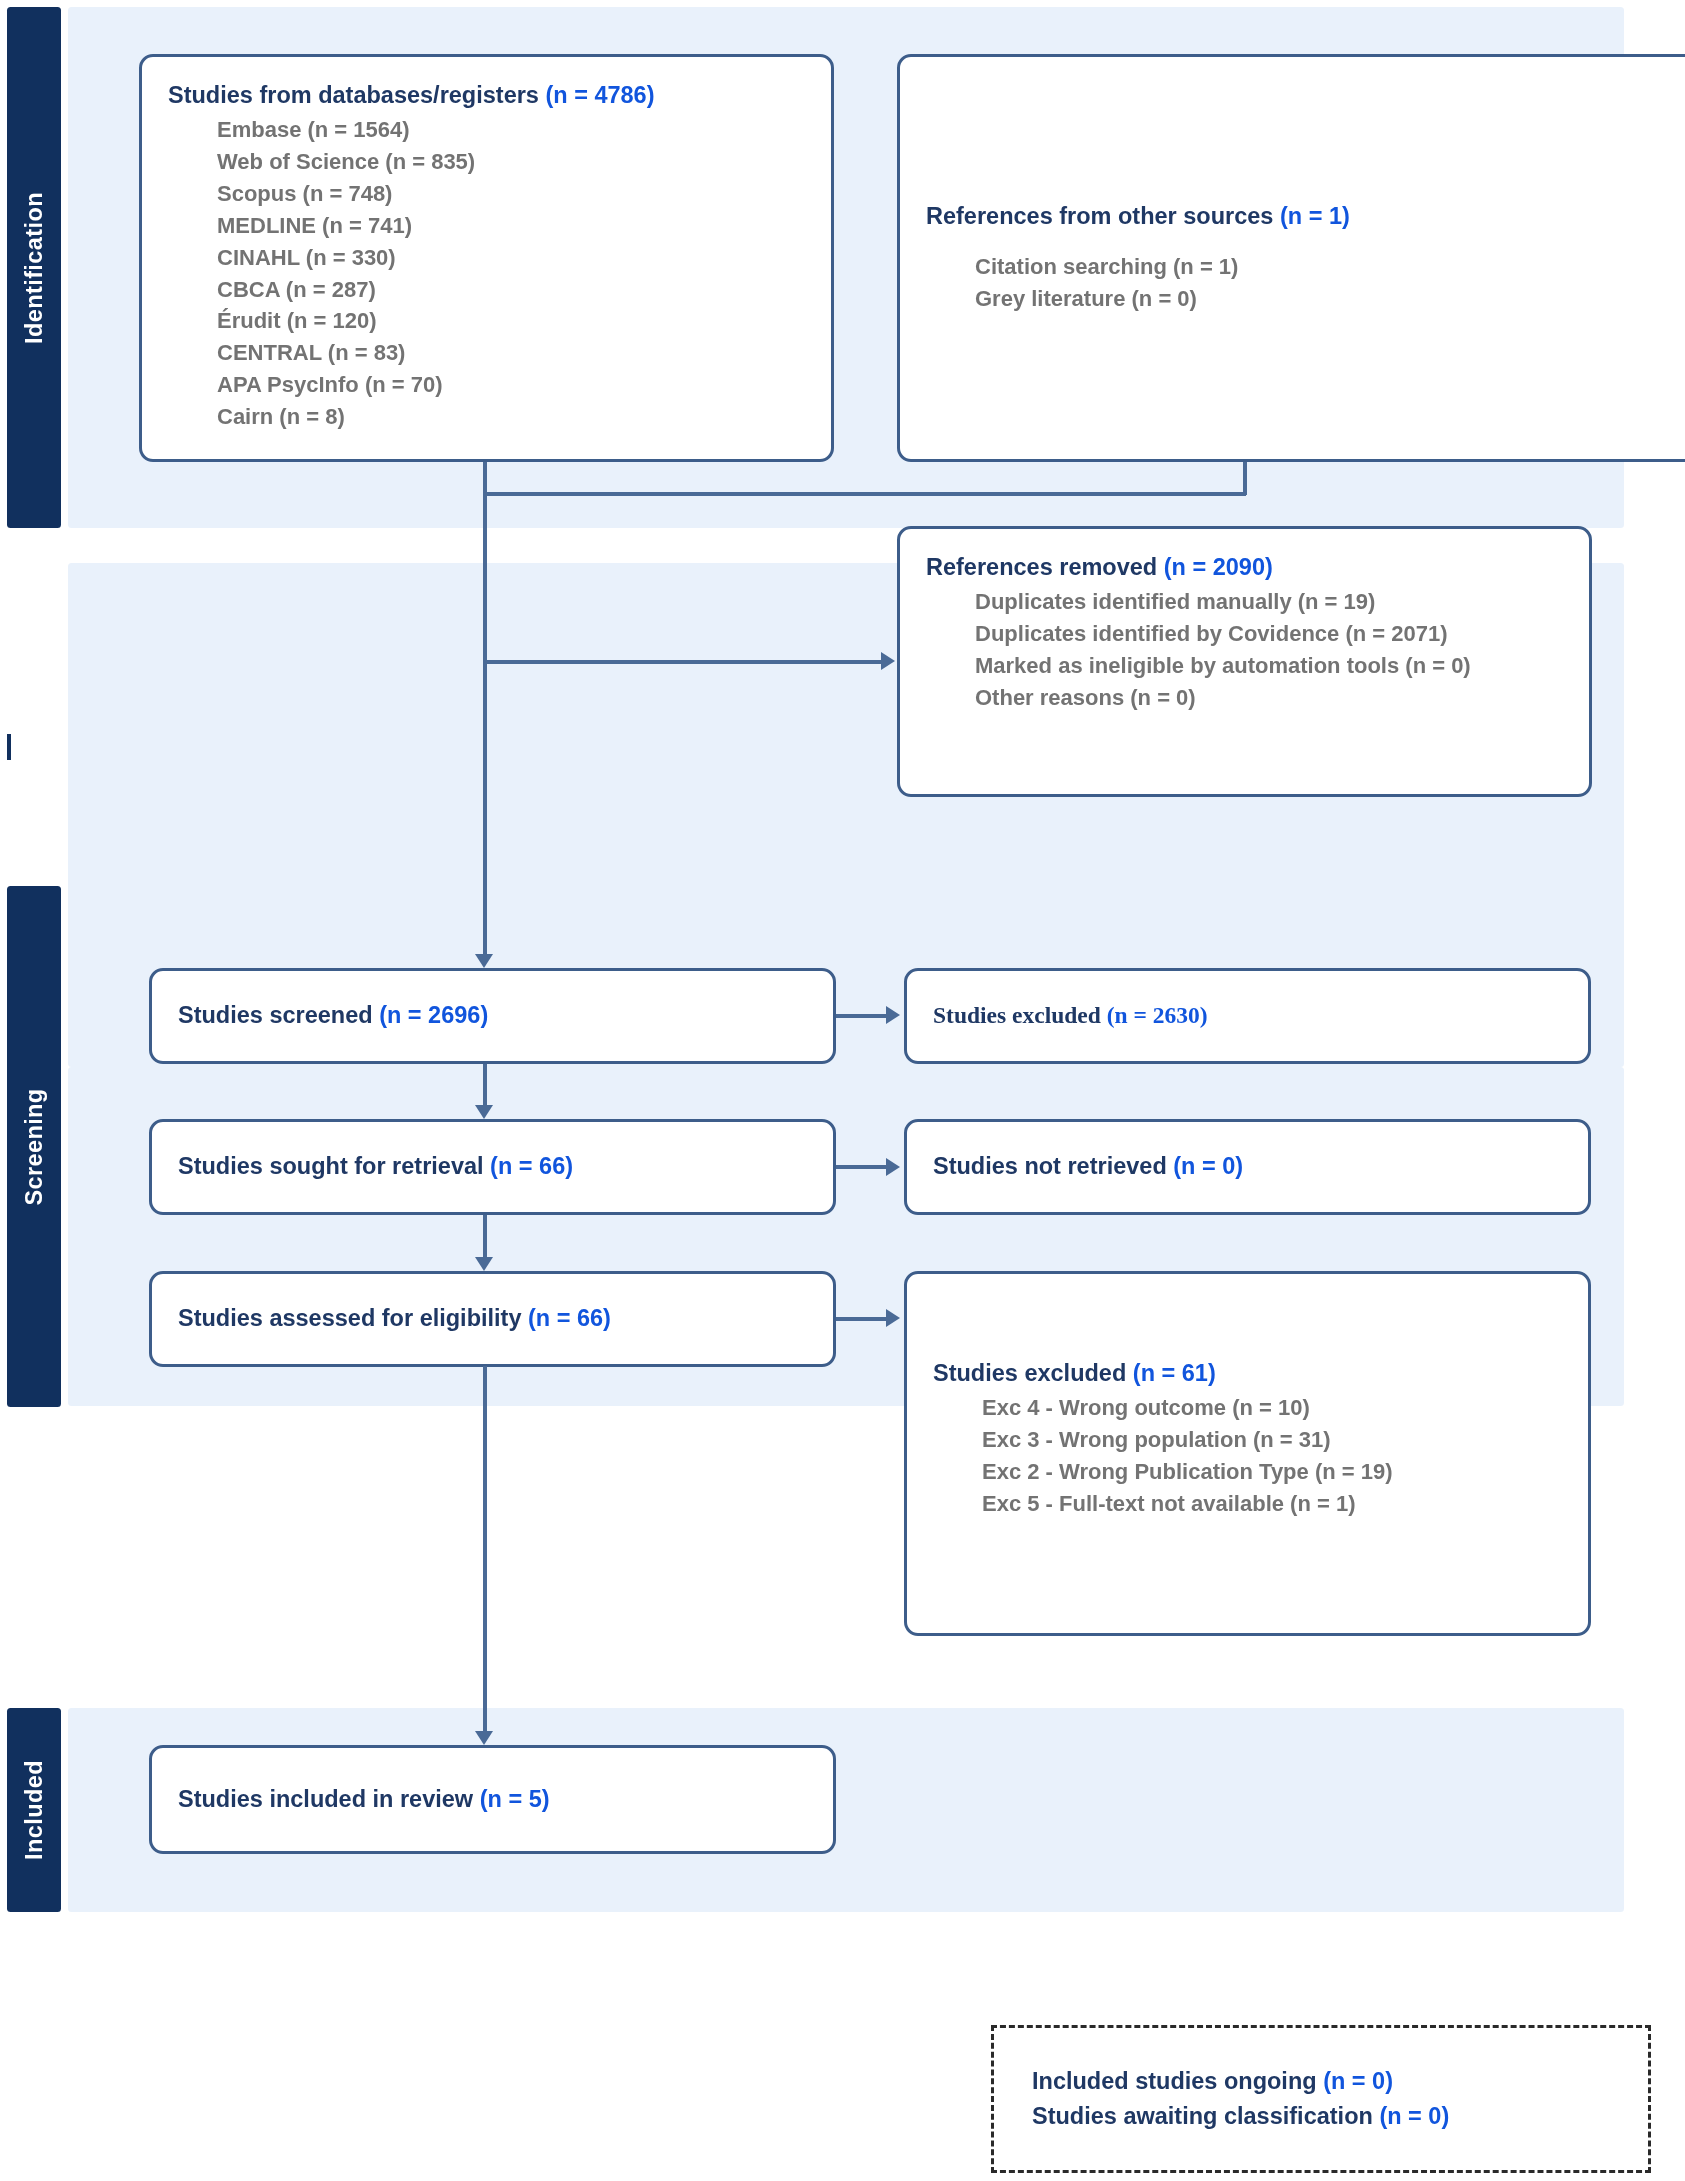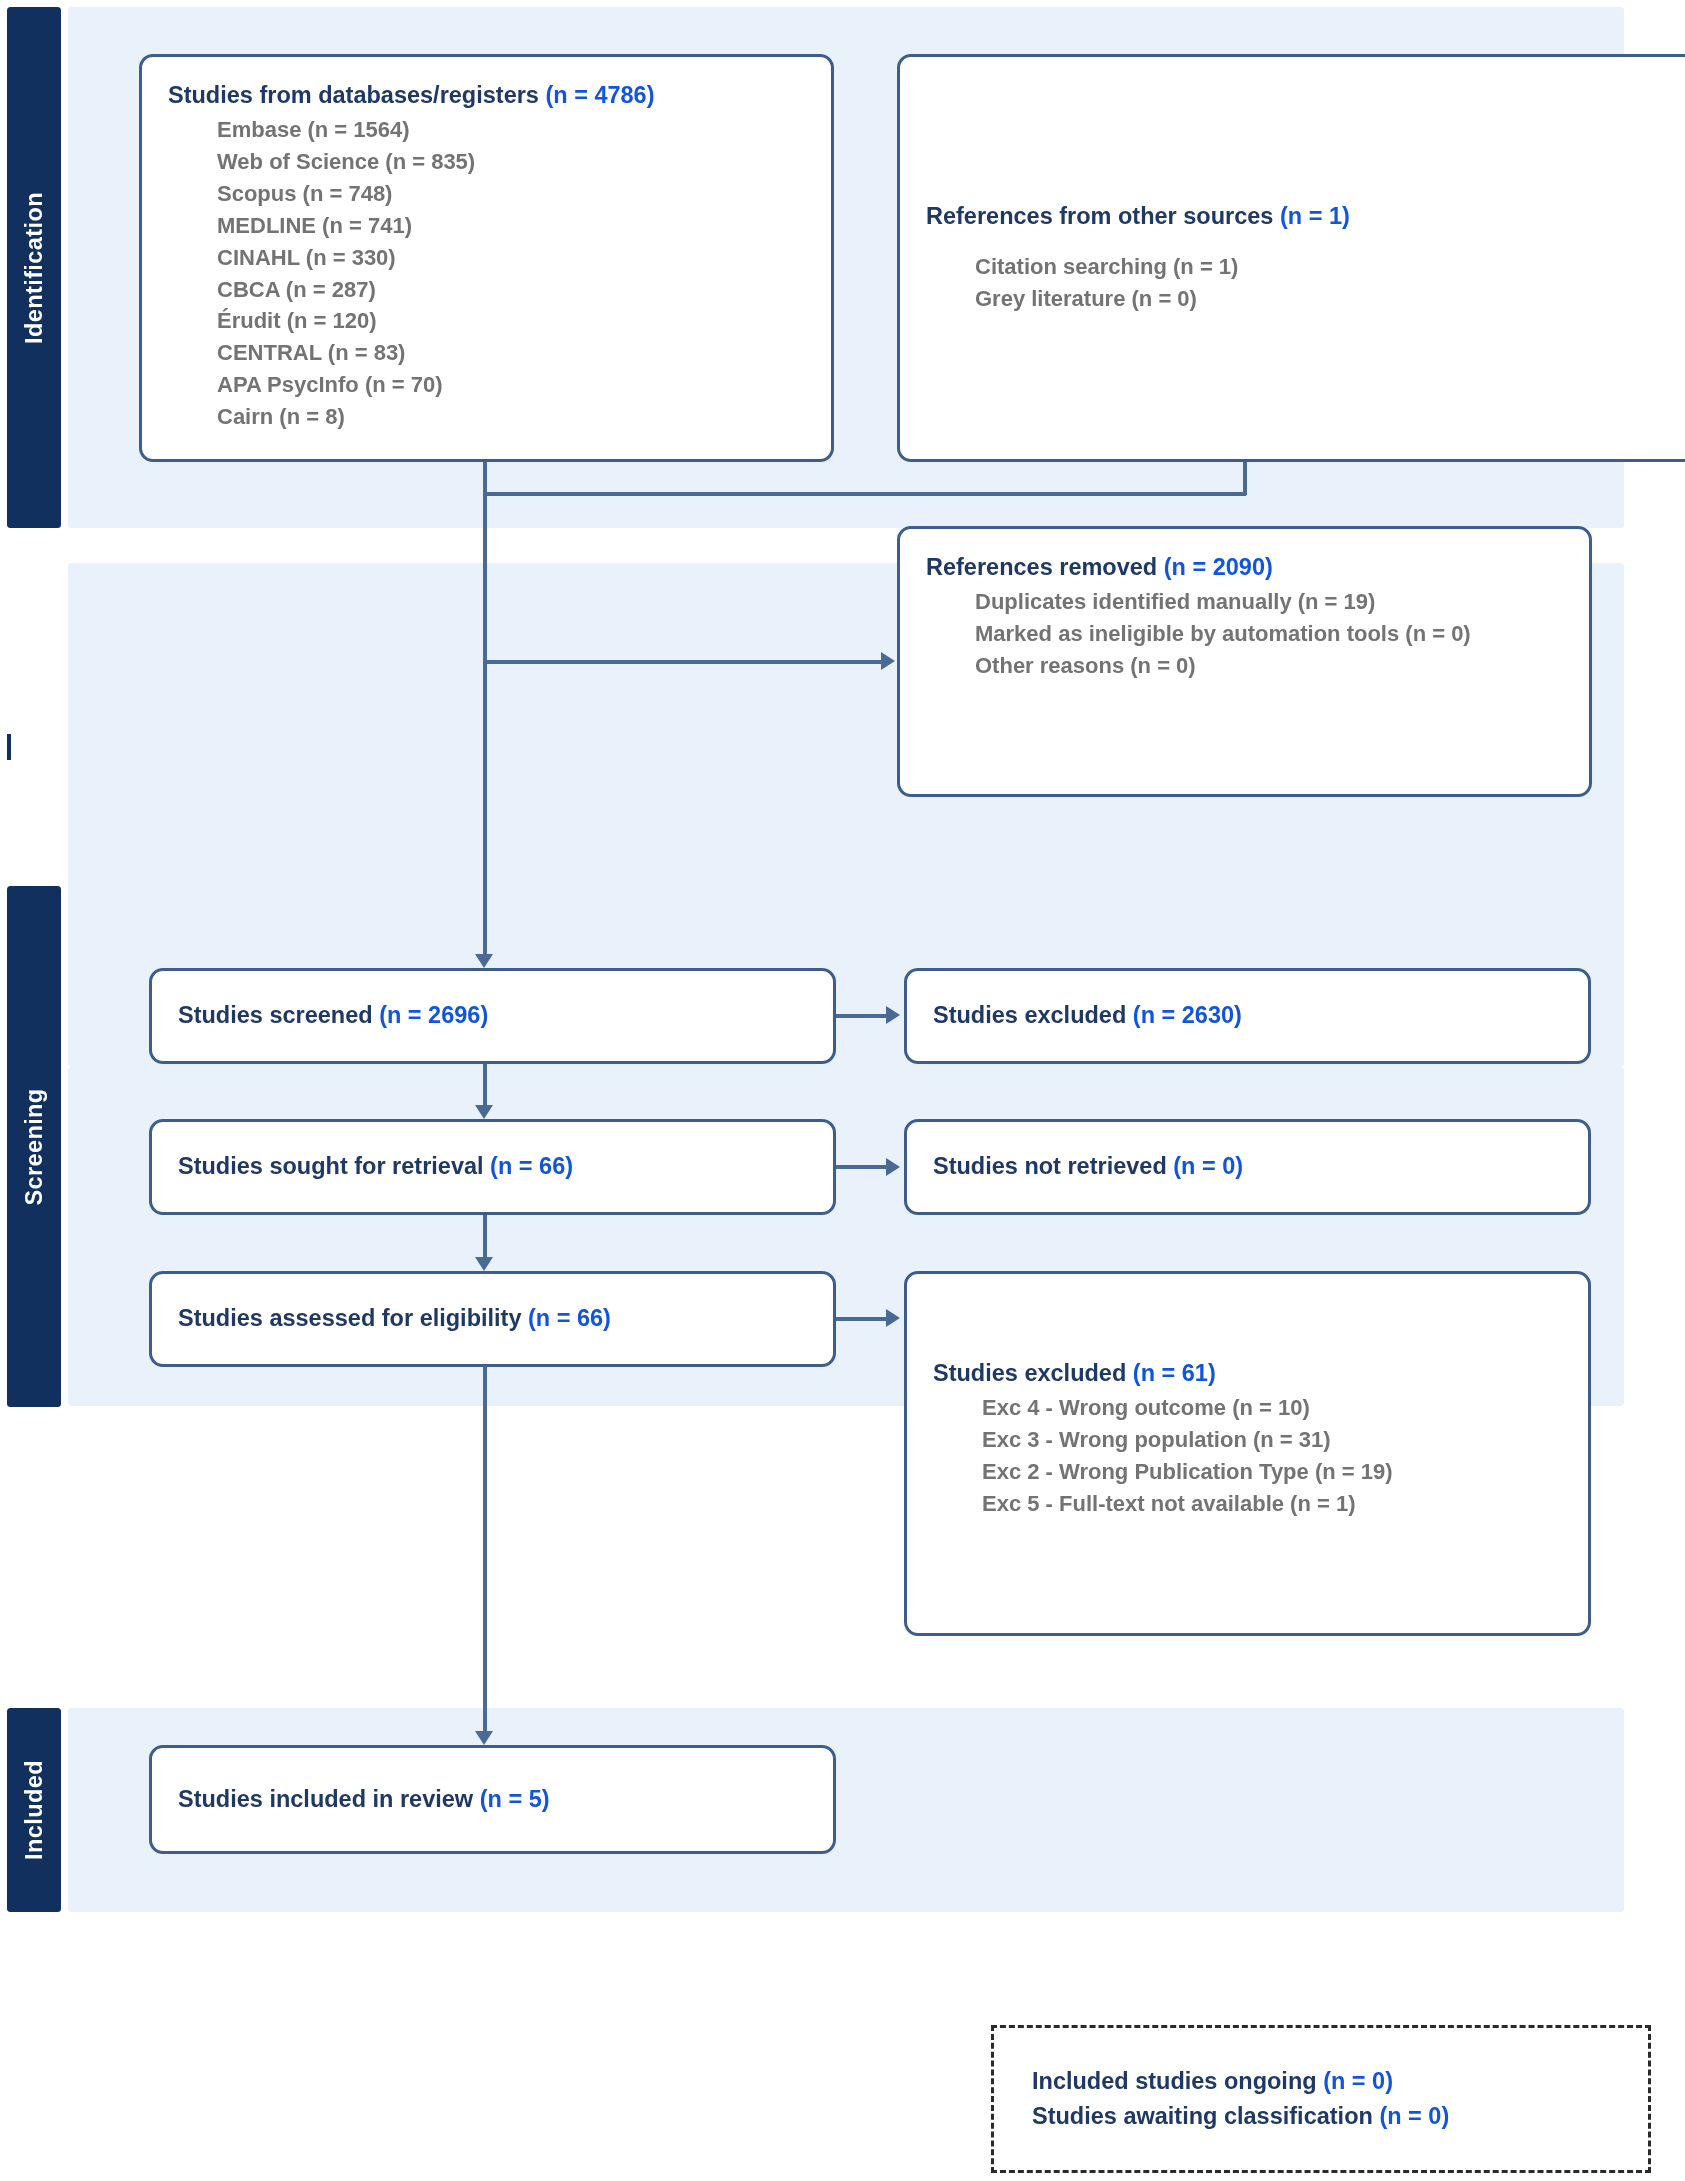--- a/index.html
+++ b/index.html
@@ -152,20 +152,21 @@
     </ul>
   </div>
 
   <div class="box" style="left:897px; top:526px; width:695px; height:271px;">
     <div class="box-title">
       <span>References removed</span>
       <span class="num">(n = 2090)</span>
     </div>
     <ul class="sublist">
       <li>Duplicates identified manually (n = 19)</li>
+      <li>Duplicates identified by Covidence (n = 2071)</li>
       <li>Marked as ineligible by automation tools (n = 0)</li>
       <li>Other reasons (n = 0)</li>
     </ul>
   </div>
 
   <div class="conn v" style="left:483px; top:462px; height:33px;"></div>
   <div class="conn v" style="left:1243px; top:462px; height:33px;"></div>
   <div class="conn h" style="left:483px; top:492px; width:763px;"></div>
 
   <div class="conn v" style="left:483px; top:492px; height:471px;"></div>
@@ -174,21 +175,21 @@
   <div class="conn h" style="left:483px; top:660px; width:400px;"></div>
   <div class="arrow-right" style="left:881px; top:652px;"></div>
 
   <div class="box" style="left:149px; top:968px; width:687px; height:96px; display:flex; align-items:center;">
     <div class="box-title">
       <span>Studies screened</span>
       <span class="num">(n = 2696)</span>
     </div>
   </div>
 
-  <div class="box" style="left:904px; top:968px; width:687px; height:96px; display:flex; align-items:center;">
+  <div class="box" style="left:904px; top:968px; width:687px; height:96px; display:flex; align-items:center;font-family:Liberation Serif, serif;">
     <div class="box-title">
       <span>Studies excluded</span>
       <span class="num">(n = 2630)</span>
     </div>
   </div>
 
   <div class="conn h" style="left:836px; top:1014px; width:52px;"></div>
   <div class="arrow-right" style="left:886px; top:1006px;"></div>
 
   <div class="conn v" style="left:483px; top:1064px; height:50px;"></div>

